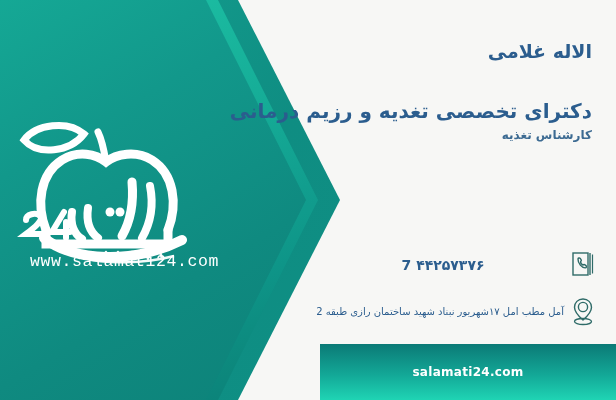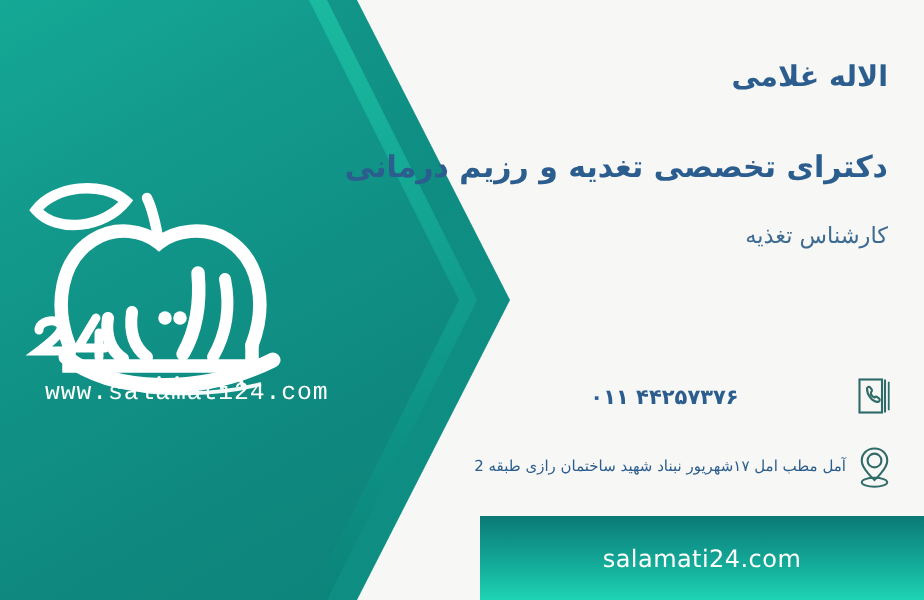--- a/index.html
+++ b/index.html
@@ -61,23 +61,24 @@
     position:absolute;right:24px;top:40px;
     color:#2b5d8e;font-size:19px;font-weight:bold;
     letter-spacing:1px;white-space:nowrap;
   }
   .person-title{
     position:absolute;right:24px;top:99px;
     color:#2b5d8e;font-size:20px;font-weight:bold;
     white-space:nowrap;
   }
   .person-role{
-    position:absolute;right:24px;top:148px;
-    color:#3d6b92;font-size:15px;
+    position:absolute;right:24px;top:128px;
+    color:#3d6b92;font-size:12px;
     white-space:nowrap;
+    font-weight:bold;
   }
 
   
   .contact{
     position:absolute;right:18px;top:248px;width:276px;
   }
   .crow{
     display:flex;flex-direction:row;align-items:center;
     margin-bottom:12px;
   }
@@ -93,21 +94,21 @@
   .ctext.phone{font-size:14px;font-weight:bold;letter-spacing:1px;}
   .ctext.addr{font-size:10px;font-weight:normal;}
 
   
   .bottombar{
     position:absolute;left:320px;top:344px;width:296px;height:56px;
     background:linear-gradient(180deg,#0b7a76 0%,#13a897 55%,#1fd4b4 100%);
     display:flex;align-items:center;justify-content:center;
   }
   .bottombar span{
-    color:#ffffff;font-size:16px;font-weight:normal;letter-spacing:.3px;
+    color:#ffffff;font-size:12px;font-weight:bold;letter-spacing:.3px;
   }
 </style>
 </head>
 <body>
 
 <div id="card">
 
   <div class="chev-outer"></div>
   <div class="chev-mid"></div>
   <div class="chev-inner"></div>
@@ -155,21 +156,21 @@
         <div class="cicon">
           <svg width="24" height="28" viewBox="0 0 24 28" xmlns="http://www.w3.org/2000/svg">
             <rect x="2" y="2" width="15" height="22" fill="none" stroke="#2f6b68" stroke-width="1.4"></rect>
             <line x1="19" y1="2" x2="19" y2="24" stroke="#2f6b68" stroke-width="1.4"></line>
             <line x1="21.5" y1="3.5" x2="21.5" y2="22.5" stroke="#2f6b68" stroke-width="1.2"></line>
             <path d="M7 8 C7 7 8.5 6.5 9.2 7.4 L10.2 8.8 C10.6 9.4 10.2 10 9.7 10.4
                      C9.4 11.8 10.6 13.4 12 14.1 C12.4 13.6 13 13.2 13.6 13.6 L15 14.6
                      C15.9 15.3 15.4 16.8 14.4 16.9 C10.8 17.1 6.9 12.4 7 8 Z" fill="none" stroke="#2f6b68" stroke-width="1.4" stroke-linejoin="round"></path>
           </svg>
         </div>
-        <div class="ctext phone">۴۴۲۵۷۳۷۶ ۰۱۱</div>
+        <div class="ctext phone">۴۴۲۵۷۳۷۶ 7</div>
       </div>
 
       <div class="crow">
         <div class="cicon">
           <svg width="26" height="30" viewBox="0 0 26 30" xmlns="http://www.w3.org/2000/svg">
             <path d="M13 3 C8 3 4.5 6.6 4.5 11.2 C4.5 16.6 13 24 13 24 C13 24 21.5 16.6 21.5 11.2
                      C21.5 6.6 18 3 13 3 Z" fill="none" stroke="#2f6b68" stroke-width="1.4"></path>
             <circle cx="13" cy="11" r="4.6" fill="none" stroke="#2f6b68" stroke-width="1.4"></circle>
             <ellipse cx="13" cy="25.5" rx="8.5" ry="3" fill="none" stroke="#2f6b68" stroke-width="1.3"></ellipse>
           </svg>

